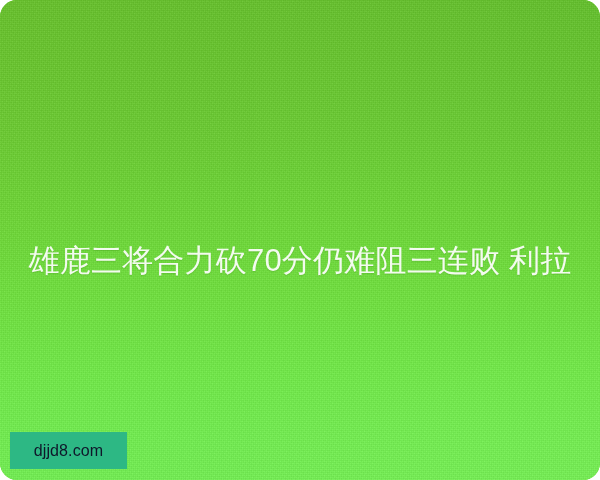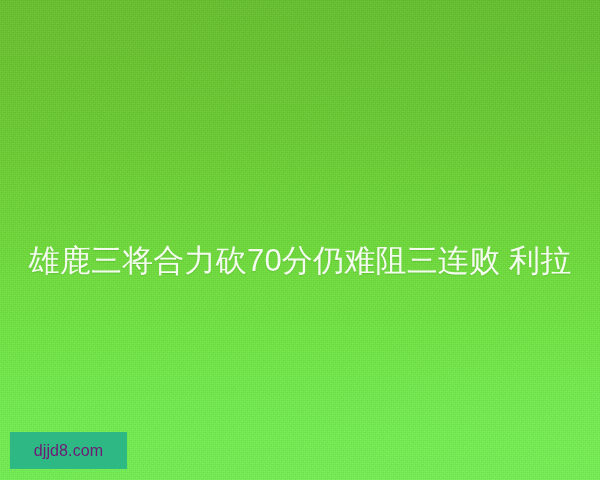--- a/index.html
+++ b/index.html
@@ -8,20 +8,21 @@
     background: #ffffff;
   }
 
   #banner {
     position: relative;
     width: 600px;
     height: 480px;
     overflow: hidden;
     font-family: "Liberation Sans", "DejaVu Sans", sans-serif;
     background: #6fd22f;
+    border-radius: 17px;
   }
 
   
   #bg-gradient {
     position: absolute;
     inset: 0;
     background: linear-gradient(
         to bottom,
         #63c22c 0%,
         #66c72e 12%,
@@ -96,21 +97,21 @@
     top: 432px;
     width: 117px;
     height: 37px;
     background: #2db884;
     display: flex;
     align-items: center;
     justify-content: center;
   }
 
   #watermark .wm-text {
-    color: #701a75;
+    color: #0f172a;
     font-size: 16px;
     line-height: 1;
     letter-spacing: 0.1px;
     font-weight: 400;
   }
 </style>
 </head>
 <body>
 
 <div id="banner">

